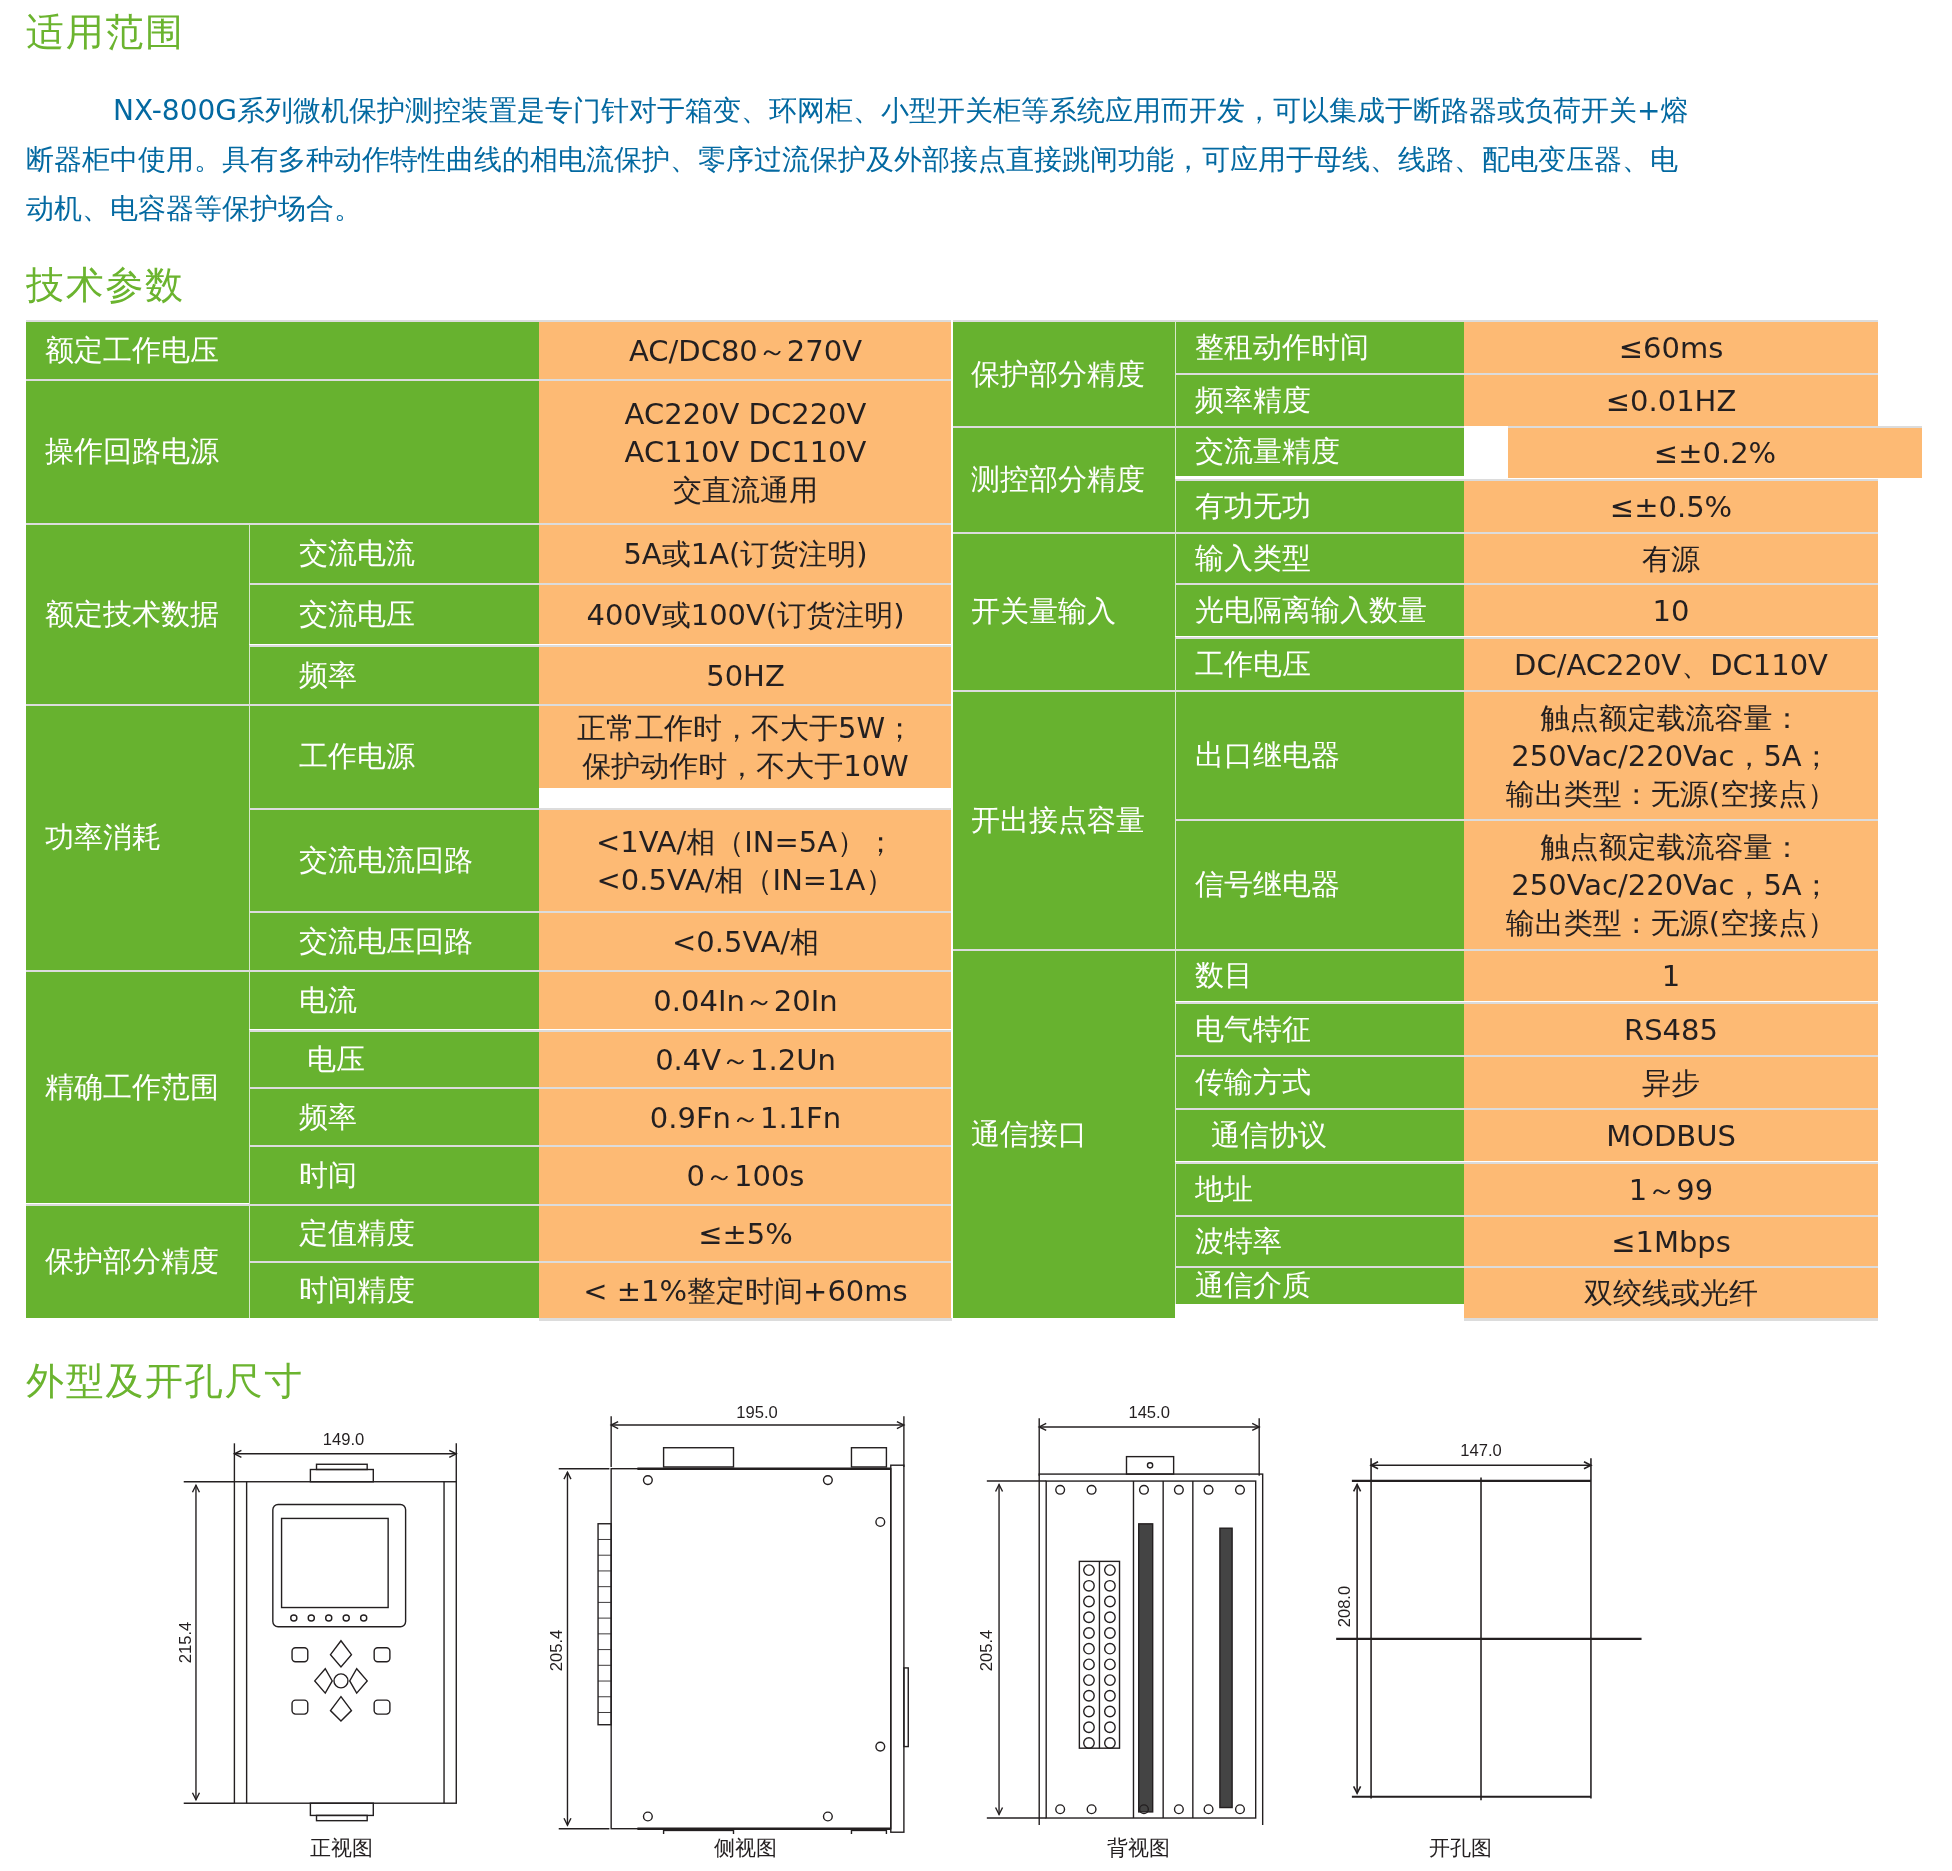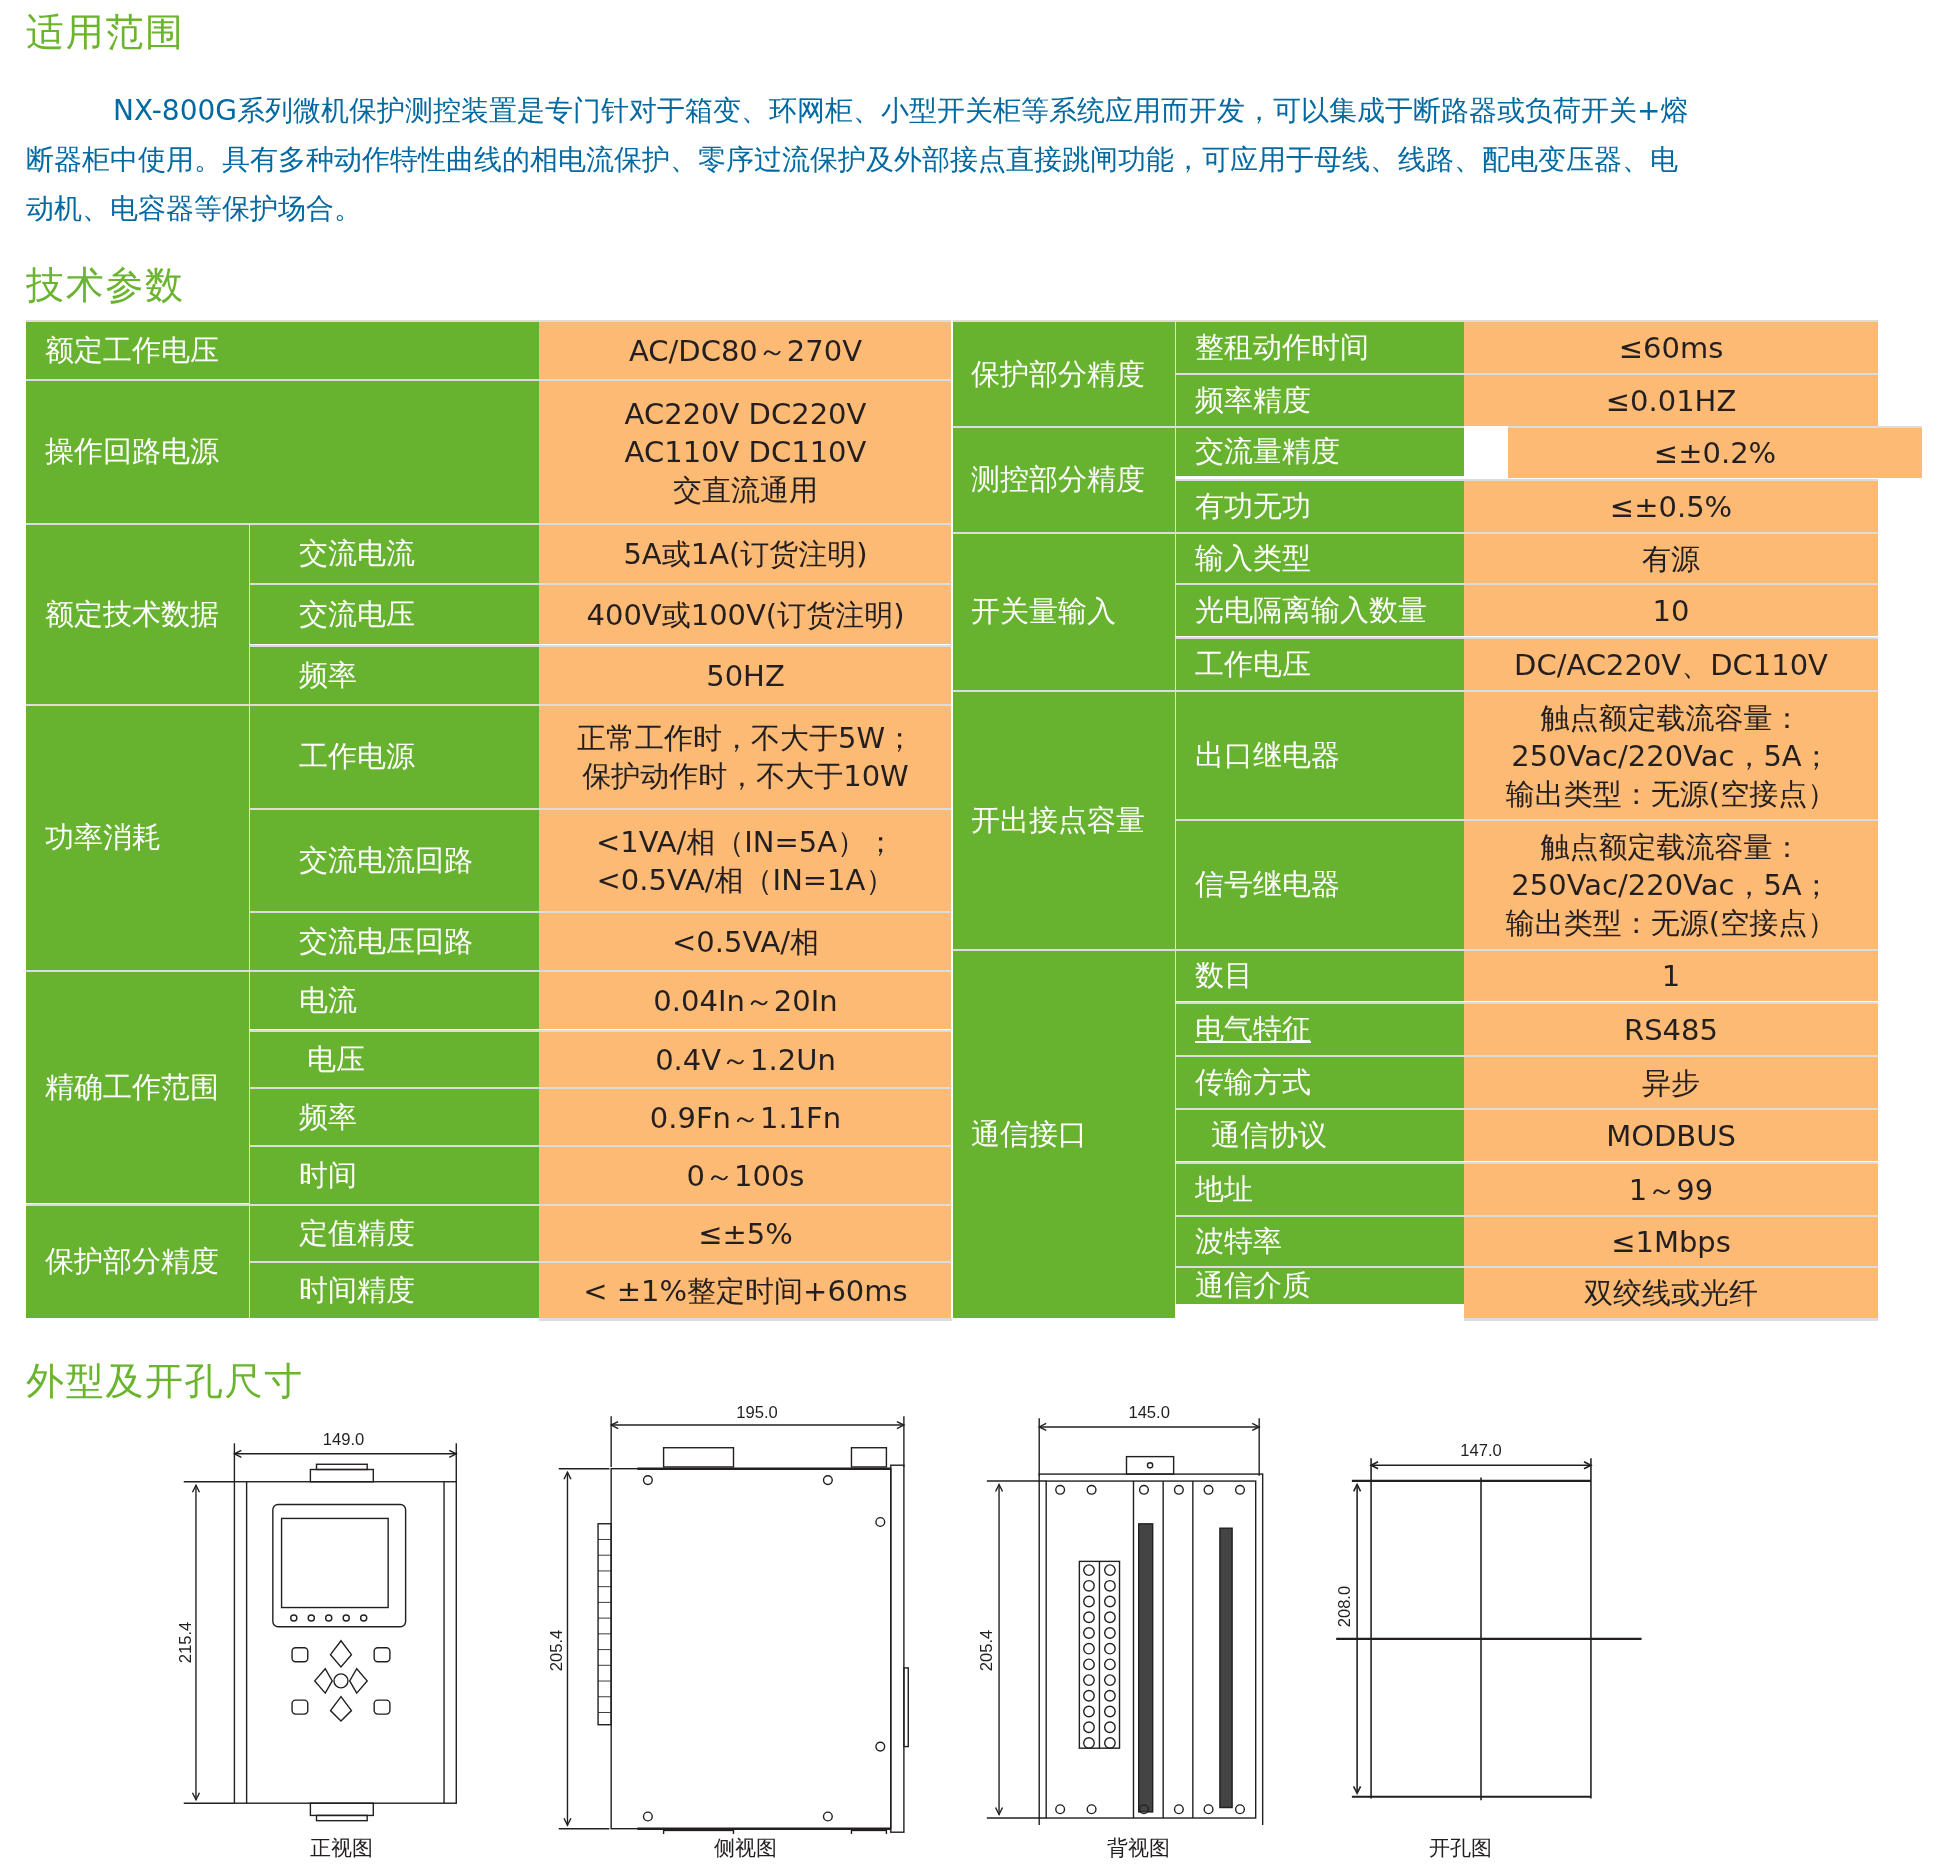--- a/index.html
+++ b/index.html
@@ -45,21 +45,21 @@
   <div class="cell g bt" style="left:26px;top:523px;width:223px;height:181px;" data-name="group-label-rated-data">额定技术数据</div>
   <div class="cell g bt bl" style="left:249px;top:523px;width:290px;height:60px;padding-left:49px;" data-name="row-label">交流电流</div>
   <div class="cell w bt" style="left:539px;top:523px;width:413px;height:60px;" data-name="row-value">5A或1A(订货注明)</div>
   <div class="cell g bt bl" style="left:249px;top:583px;width:290px;height:61px;padding-left:49px;" data-name="row-label">交流电压</div>
   <div class="cell w bt" style="left:539px;top:583px;width:413px;height:61px;" data-name="row-value">400V或100V(订货注明)</div>
   <div class="cell g bt bl" style="left:249px;top:645px;width:290px;height:59px;padding-left:49px;" data-name="row-label">频率</div>
   <div class="cell w bt" style="left:539px;top:645px;width:413px;height:59px;" data-name="row-value">50HZ</div>
 
   <div class="cell g bt" style="left:26px;top:704px;width:223px;height:266px;" data-name="group-label-power">功率消耗</div>
   <div class="cell g bt bl" style="left:249px;top:704px;width:290px;height:104px;padding-left:49px;" data-name="row-label">工作电源</div>
-  <div class="cell w bt" style="left:539px;top:704px;width:413px;height:104px;flex-direction:column;" data-name="row-value">
+  <div class="cell w bt" style="left:539px;top:704px;width:413px;height:84px;flex-direction:column;" data-name="row-value">
     <div data-name="value-line">正常工作时，不大于5W；</div>
     <div data-name="value-line">保护动作时，不大于10W</div>
   </div>
   <div class="cell g bt bl" style="left:249px;top:808px;width:290px;height:103px;padding-left:49px;" data-name="row-label">交流电流回路</div>
   <div class="cell w bt" style="left:539px;top:808px;width:413px;height:103px;flex-direction:column;" data-name="row-value">
     <div data-name="value-line">&lt;1VA/相（IN=5A）；</div>
     <div data-name="value-line">&lt;0.5VA/相（IN=1A）</div>
   </div>
   <div class="cell g bt bl" style="left:249px;top:911px;width:290px;height:59px;padding-left:49px;" data-name="row-label">交流电压回路</div>
   <div class="cell w bt" style="left:539px;top:911px;width:413px;height:59px;" data-name="row-value">&lt;0.5VA/相</div>
@@ -111,21 +111,21 @@
   <div class="cell g bt bl" style="left:1175px;top:819px;width:289px;height:130px;" data-name="row-label">信号继电器</div>
   <div class="cell w bt" style="left:1464px;top:819px;width:414px;height:130px;flex-direction:column;" data-name="row-value">
     <div data-name="value-line">触点额定载流容量：</div>
     <div data-name="value-line">250Vac/220Vac，5A；</div>
     <div data-name="value-line">输出类型：无源(空接点）</div>
   </div>
 
   <div class="cell g bt" style="left:952px;top:949px;width:223px;height:369px;" data-name="group-label-comm">通信接口</div>
   <div class="cell g bt bl" style="left:1175px;top:949px;width:289px;height:52px;" data-name="row-label">数目</div>
   <div class="cell w bt" style="left:1464px;top:949px;width:414px;height:52px;" data-name="row-value">1</div>
-  <div class="cell g bt bl" style="left:1175px;top:1002px;width:289px;height:53px;text-decoration:underline;" data-name="row-label">电气特征</div>
+  <div class="cell g bt bl" style="left:1175px;top:1002px;width:289px;height:53px;" data-name="row-label">电气特征</div>
   <div class="cell w bt" style="left:1464px;top:1002px;width:414px;height:53px;" data-name="row-value">RS485</div>
   <div class="cell g bt bl" style="left:1175px;top:1055px;width:289px;height:53px;" data-name="row-label">传输方式</div>
   <div class="cell w bt" style="left:1464px;top:1055px;width:414px;height:53px;" data-name="row-value">异步</div>
   <div class="cell g bt bl" style="left:1175px;top:1108px;width:289px;height:53px;padding-left:35px;" data-name="row-label">通信协议</div>
   <div class="cell w bt" style="left:1464px;top:1108px;width:414px;height:53px;" data-name="row-value">MODBUS</div>
   <div class="cell g bt bl" style="left:1175px;top:1162px;width:289px;height:53px;" data-name="row-label">地址</div>
   <div class="cell w bt" style="left:1464px;top:1162px;width:414px;height:53px;" data-name="row-value">1～99</div>
   <div class="cell g bt bl" style="left:1175px;top:1215px;width:289px;height:52px;" data-name="row-label">波特率</div>
   <div class="cell w bt" style="left:1464px;top:1215px;width:414px;height:52px;" data-name="row-value">≤1Mbps</div>
   <div class="cell g bt bl" style="left:1175px;top:1266px;width:289px;height:38px;" data-name="row-label">通信介质</div>

